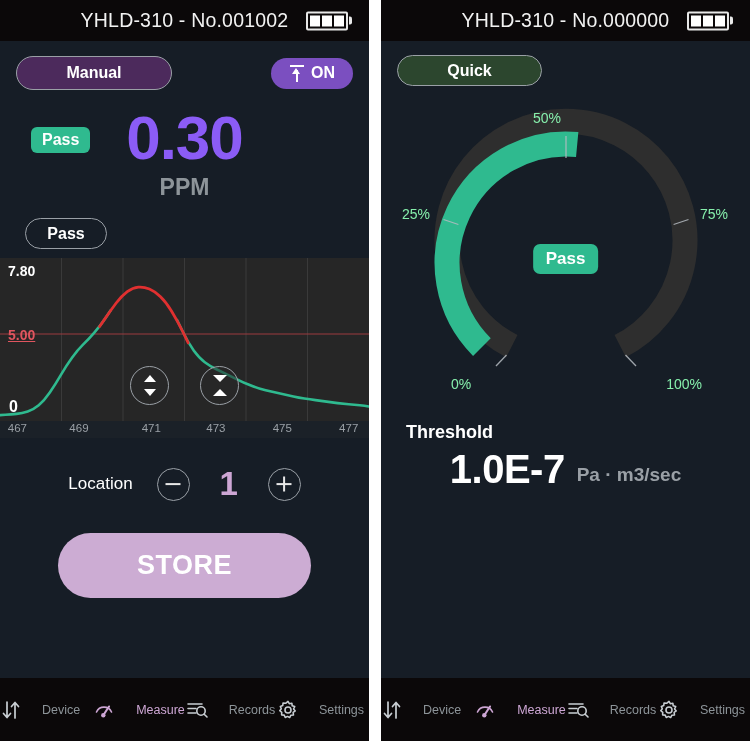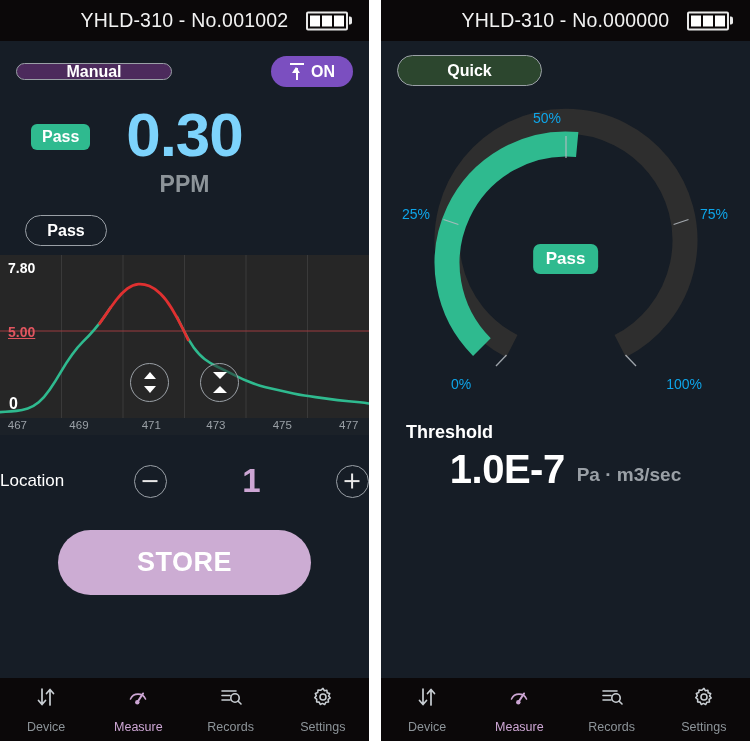--- a/index.html
+++ b/index.html
@@ -50,21 +50,21 @@
     border-radius:22px;border:1.5px solid #9aa0a6;
     display:inline-flex;align-items:center;justify-content:center;
     color:#ffffff;font-weight:bold;box-sizing:border-box;
   }
   
   .row-mode{
     display:flex;align-items:center;justify-content:space-between;
     padding:15px 16px 0 16px;flex:none;
   }
   .btn-manual{
-    width:156px;height:17px;font-size:16px;background:#4c2a5c;
+    width:156px;height:34px;font-size:16px;background:#4c2a5c;
   }
   .btn-on{
     width:82px;height:31px;background:#7b4fc0;border:none;border-radius:16px;
     display:inline-flex;align-items:center;justify-content:center;gap:6px;
     color:#fff;font-size:16px;font-weight:bold;
   }
   .icon-upload{display:inline-block;width:16px;height:17px;position:relative;}
   .icon-upload .bar{position:absolute;top:0;left:1px;width:14px;height:2px;background:#fff;}
   .icon-upload .stem{position:absolute;top:5px;left:6.5px;width:2px;height:12px;background:#fff;}
   .icon-upload .head{
@@ -75,21 +75,21 @@
   .reading{
     position:relative;flex:none;height:108px;margin-top:14px;
   }
   .badge-pass{
     position:absolute;left:31px;top:23px;
     background:#2fba8f;color:#fff;font-size:16px;font-weight:bold;
     padding:4px 11px;border-radius:6px;
   }
   .value-big{
     position:absolute;left:0;right:0;top:-2px;text-align:center;
-    color:#7dd3fc;font-size:62px;font-weight:bold;letter-spacing:-1px;
+    color:#8b5cf6;font-size:62px;font-weight:bold;letter-spacing:-1px;
   }
   .value-unit{
     position:absolute;left:0;right:0;top:70px;text-align:center;
     color:#8d9499;font-size:23px;font-weight:bold;
   }
   .btn-peak{
     margin:6px 0 0 25px;width:82px;height:31px;font-size:16px;
     background:transparent;flex:none;
   }
   
@@ -126,21 +126,21 @@
   .tri-up{position:absolute;left:50%;top:8px;transform:translateX(-50%);
     width:0;height:0;border-left:6px solid transparent;border-right:6px solid transparent;border-bottom:7px solid #fff;}
   .tri-dn{position:absolute;left:50%;bottom:8px;transform:translateX(-50%);
     width:0;height:0;border-left:6px solid transparent;border-right:6px solid transparent;border-top:7px solid #fff;}
   .tri-dn2{position:absolute;left:50%;top:8px;transform:translateX(-50%);
     width:0;height:0;border-left:7px solid transparent;border-right:7px solid transparent;border-top:7px solid #fff;}
   .tri-up2{position:absolute;left:50%;bottom:8px;transform:translateX(-50%);
     width:0;height:0;border-left:7px solid transparent;border-right:7px solid transparent;border-bottom:7px solid #fff;}
   
   .loc-row{
-    display:flex;align-items:center;justify-content:space-between;gap:24px;
+    display:flex;align-items:center;justify-content:center;gap:24px;
     margin-top:27px;flex:none;
   }
   .loc-label{color:#ffffff;font-size:17px;}
   .circ{
     width:31px;height:31px;border-radius:50%;border:1.6px solid #9aa0a6;
     position:relative;flex:none;
   }
   .circ .h{position:absolute;left:50%;top:50%;transform:translate(-50%,-50%);
     width:15px;height:1.8px;background:#e8e8e8;}
   .circ .v{position:absolute;left:50%;top:50%;transform:translate(-50%,-50%);
@@ -154,42 +154,42 @@
     display:flex;align-items:center;justify-content:center;
   }
   
   .row-quick{padding:14px 21px 0 16px;flex:none;}
   .btn-quick{width:145px;height:31px;font-size:16px;background:#2c462e;}
   .gauge-wrap{
     position:relative;height:300px;margin-top:12px;flex:none;
   }
   .gauge-wrap svg{display:block;margin:0 auto;}
   .gauge-label{
-    position:absolute;color:#0ea5e9;font-size:14px;text-align:center;
+    position:absolute;color:#86efac;font-size:14px;text-align:center;
   }
   .gauge-pass{
     position:absolute;left:50%;top:146px;transform:translateX(-50%);
     background:#2fba8f;color:#fff;font-size:17px;font-weight:bold;
     padding:5px 13px;border-radius:7px;
   }
   .thr-title{
     text-align:left;color:#ffffff;font-size:18px;font-weight:bold;margin-top:24px;flex:none;padding-left:25px;
   }
   .thr-row{
     display:flex;align-items:flex-end;justify-content:center;gap:12px;margin-top:6px;flex:none;
   }
   .thr-val{color:#ffffff;font-size:40px;font-weight:bold;letter-spacing:-.5px;line-height:1;}
   .thr-unit{color:#9aa0a6;font-size:19px;font-weight:bold;padding-bottom:3px;}
   
   .nav{
     margin-top:auto;height:63px;background:#0b0809;
     display:flex;align-items:center;flex:none;
   }
   .nav-item{
-    flex:1;display:flex;flex-direction:column;align-items:center;gap:12px;
+    flex:1;display:flex;flex-direction:row;align-items:center;gap:20px;
     color:#8d9499;font-size:12.5px;
   }
   .nav-item.active{color:#cda6d4;}
   .nav-ico{height:22px;display:flex;align-items:center;justify-content:center;}
 </style>
 </head>
 <body>
 
 <div class="screens">
 

